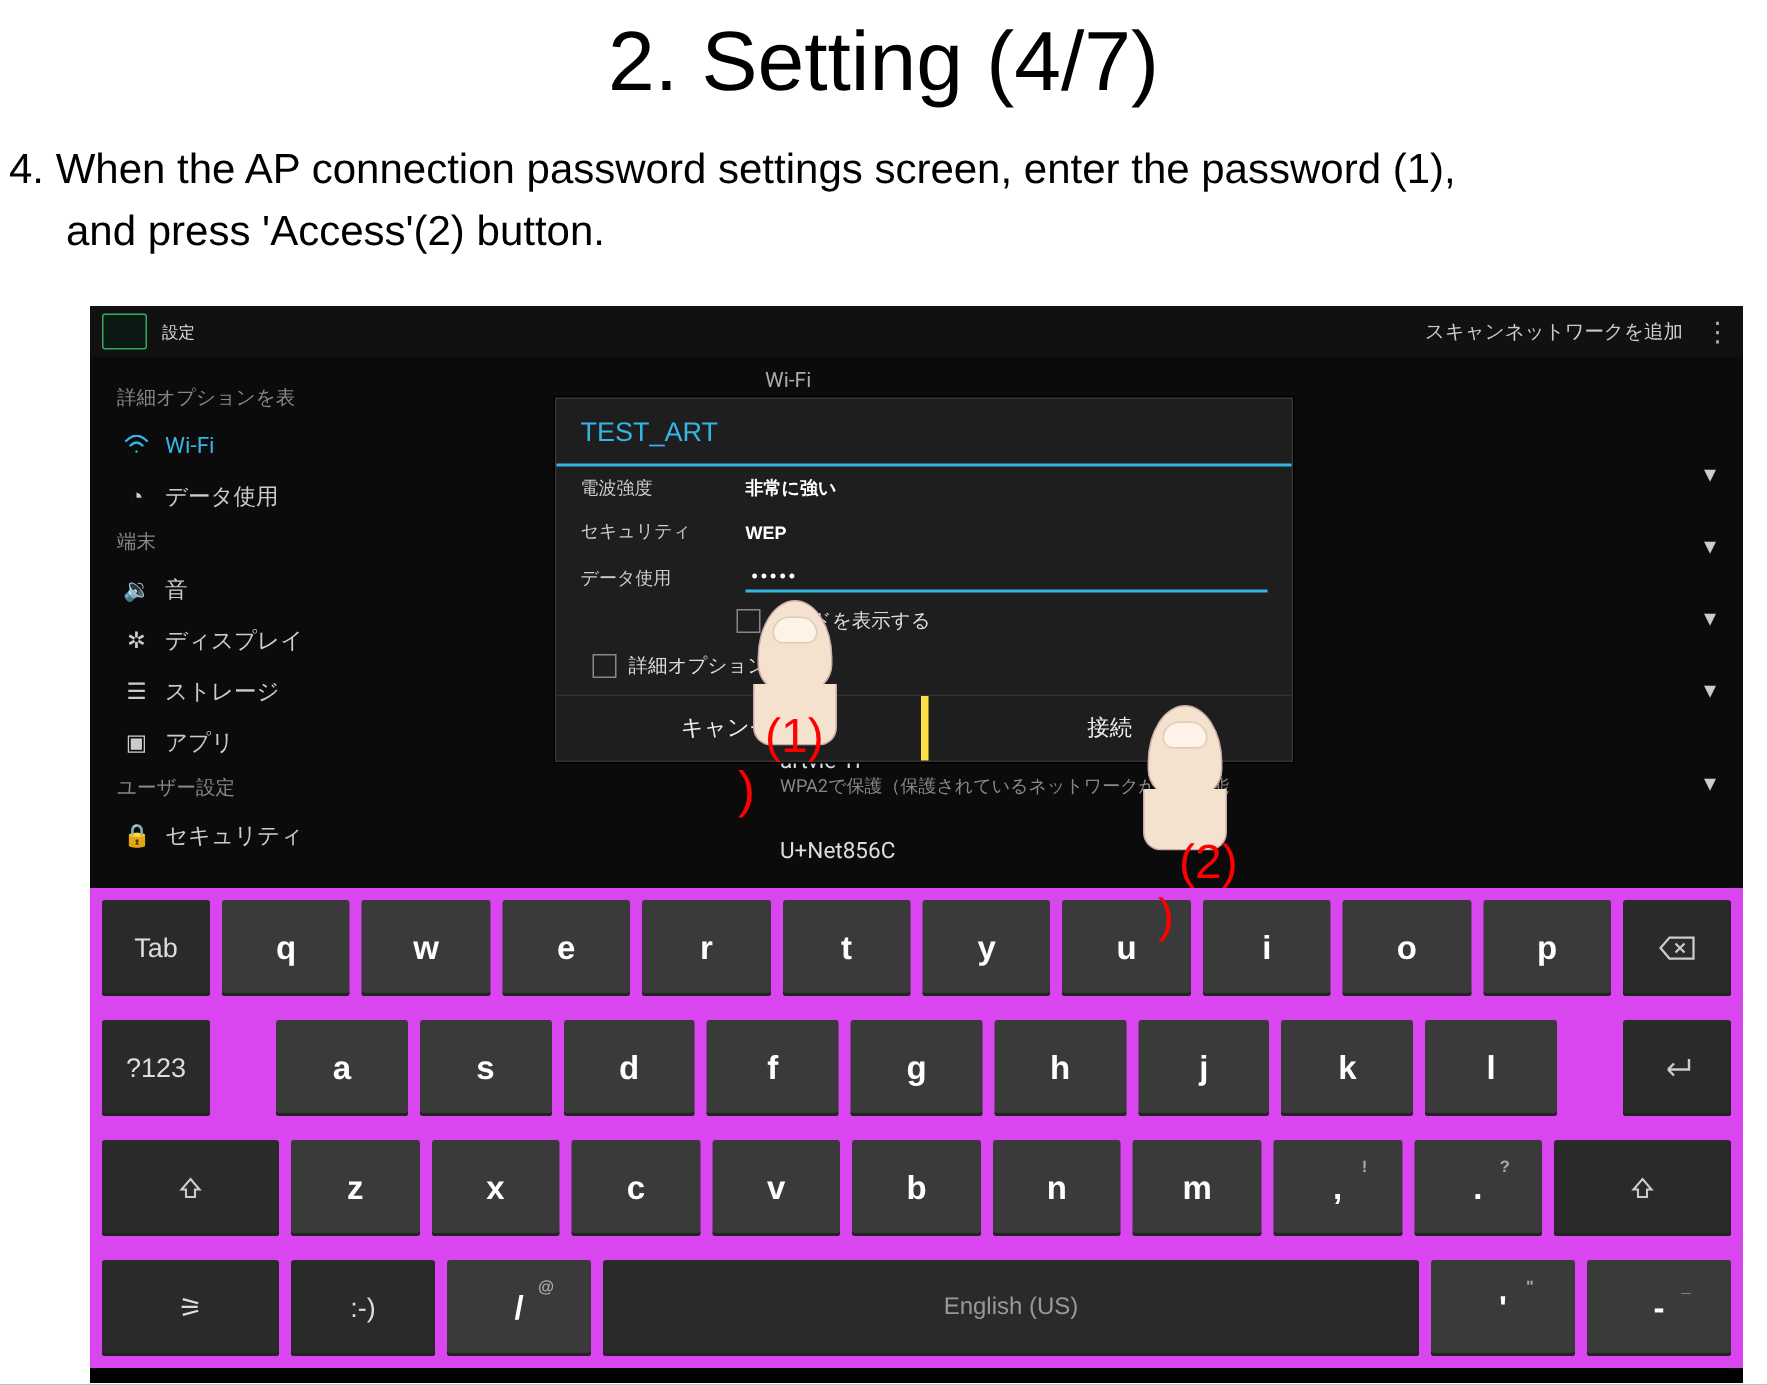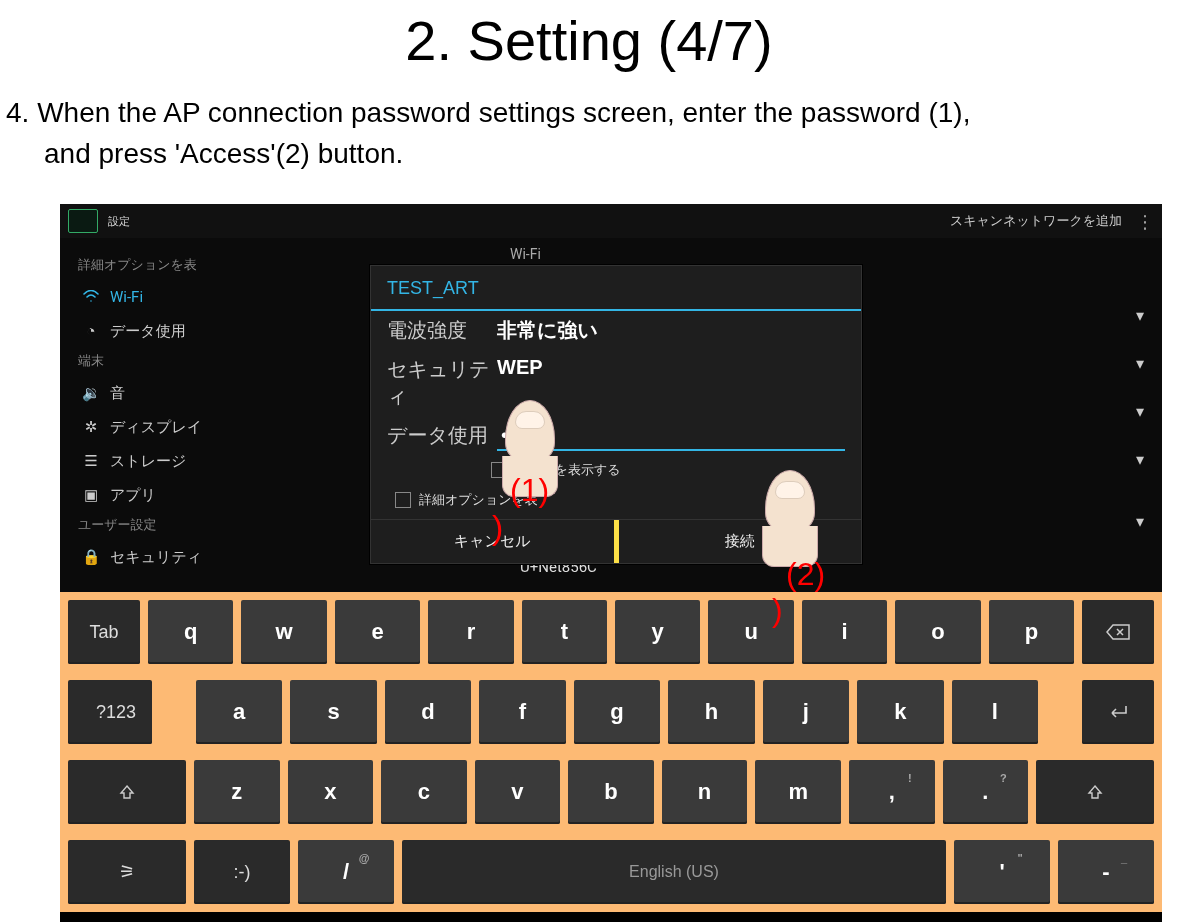--- a/index.html
+++ b/index.html
@@ -33,38 +33,38 @@
 .net-row.c{top:150px;position:absolute;left:0;right:0;}
 .net-row.d{top:198px;position:absolute;left:0;right:0;}
 .net-row.e{top:260px;position:absolute;left:0;right:0;}
 .net-row.f{top:320px;position:absolute;left:0;right:0;}
 .net-item{position:absolute;left:120px;} 
 .net-item .ssid{color:#ddd;font-size:15px;}
 .net-item .sub{color:#888;font-size:12px;}
 
 .dialog{position:absolute;left:370px;top:265px;width:490px;background:#1e1e1e;border:1px solid #333;z-index:5;box-shadow:0 0 0 1px #000;}
 .dialog .dtitle{color:#33b5e5;font-size:18px;padding:12px 16px 10px 16px;border-bottom:2px solid #33b5e5;}
-.drow{display:flex;padding:6px 16px;font-size:20px;color:#ddd;}
+.drow{display:flex;padding:6px 16px;font-size:12px;color:#ddd;align-items:center;}
 .drow .dlabel{width:110px;color:#ccc;}
 .drow .dval{color:#fff;font-weight:700;}
 .pwfield{flex:1;border-bottom:2px solid #33b5e5;color:#fff;padding:2px 4px;letter-spacing:2px;}
 .chkrow{display:flex;align-items:center;padding:4px 16px 6px 120px;font-size:13px;color:#ddd;gap:8px;}
 .chkbox{width:14px;height:14px;border:1px solid #888;display:inline-block;}
 .advrow{display:flex;align-items:center;padding:6px 16px 10px 24px;font-size:13px;color:#ddd;gap:8px;}
 .dbtns{display:flex;border-top:1px solid #333;}
 .dbtn{flex:1;text-align:center;padding:12px 0;color:#eee;font-size:15px;}
 .dbtn+.dbtn{border-left:5px solid #fde047;}
 
 .finger{position:absolute;width:60px;height:96px;z-index:9;pointer-events:none;}
 .finger .nail{width:48px;height:60px;background:#f4e2cf;border:1px solid #caa;border-radius:26px 26px 20px 20px / 40px 40px 20px 20px;margin:0 auto;}
 .finger .knk{width:54px;height:40px;background:#f4e2cf;border:1px solid #caa;border-top:0;border-radius:0 0 12px 12px;margin:-6px auto 0 auto;}
 .finger .tip{width:28px;height:16px;background:#fff3e8;border:1px solid #dcb;border-radius:16px 16px 10px 10px;margin:-92px auto 0 auto;position:relative;top:6px;}
 .callout{position:absolute;color:#ff0000;font-size:32px;font-weight:400;z-index:10;font-family:Arial,sans-serif;}
 
-.keyboard{position:absolute;left:60px;top:592px;width:1102px;height:320px;background:#fdba74;display:flex;flex-direction:column;}
+.keyboard{position:absolute;left:60px;top:592px;width:1102px;height:320px;background:#d946ef;display:flex;flex-direction:column;}
 .krow{display:flex;align-items:stretch;flex:1;padding:4px;}
 .key{background:#3a3a3a;color:#fff;margin:4px;border-radius:2px;display:flex;align-items:center;justify-content:center;font-size:22px;font-weight:600;box-shadow:inset 0 -2px 0 #222;}
 .key.dark{background:#2a2a2a;color:#ddd;font-weight:400;font-size:18px;}
 .key.space{background:#2a2a2a;color:#999;font-size:16px;font-weight:400;}
 .key .sup{font-size:11px;color:#aaa;position:absolute;transform:translate(18px,-14px);}
 .key.rel{position:relative;}
 
 </style>
 </head>
 <body>
@@ -214,21 +214,21 @@
     <div class="key" style="flex:1;">o</div>
     <div class="key" style="flex:1;">p</div>
     <div class="key dark" style="flex:0 0 72px;">
       <svg width="26" height="18" viewBox="0 0 26 18">
             <path d="M8 2 H24 V16 H8 L2 9 Z" fill="none" stroke="#ccc" stroke-width="1.5"></path>
             <path d="M12 6 L18 12 M18 6 L12 12" stroke="#ccc" stroke-width="1.5"></path>
           </svg>
     </div>
   </div>
   <div class="krow">
-    <div class="key dark" style="flex:0 0 72px;padding-left:12px;">?123</div>
+    <div class="key dark" style="flex:0 0 72px;">?123</div>
     <div style="flex:0 0 36px;"></div>
     <div class="key" style="flex:1;">a</div>
     <div class="key" style="flex:1;">s</div>
     <div class="key" style="flex:1;">d</div>
     <div class="key" style="flex:1;">f</div>
     <div class="key" style="flex:1;">g</div>
     <div class="key" style="flex:1;">h</div>
     <div class="key" style="flex:1;">j</div>
     <div class="key" style="flex:1;">k</div>
     <div class="key" style="flex:1;">l</div>

